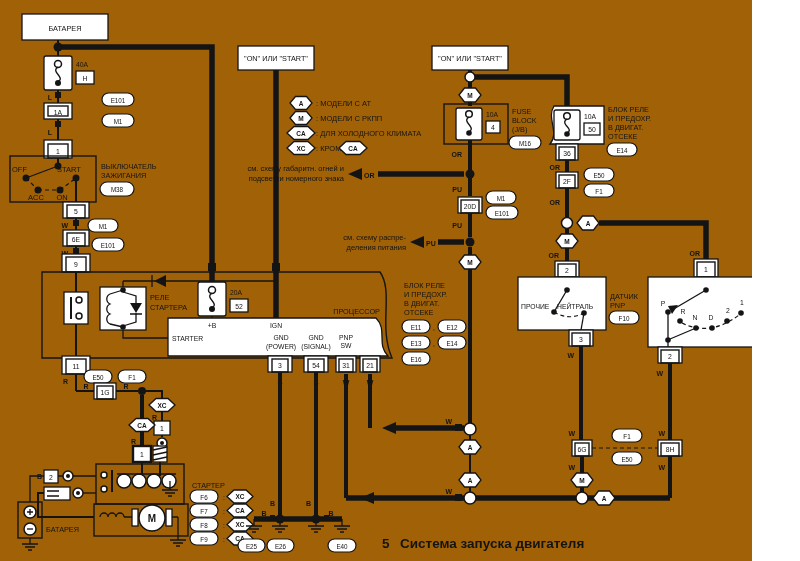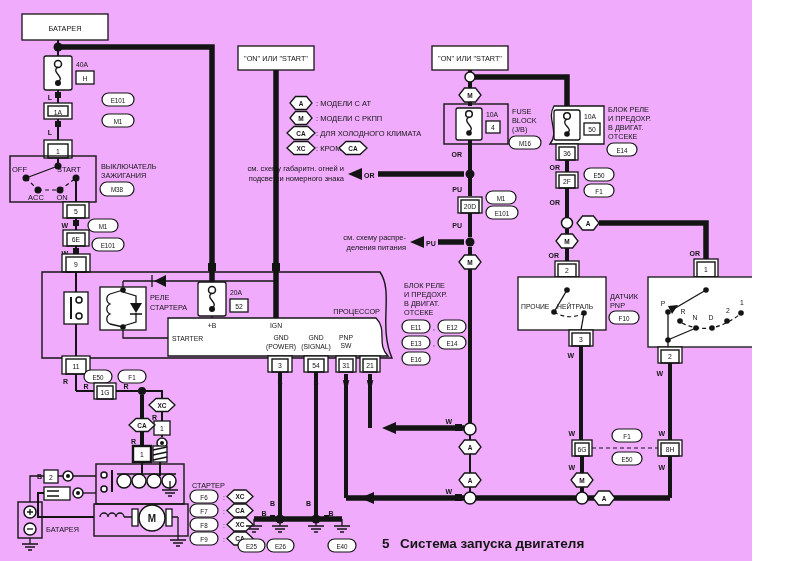--- a/index.html
+++ b/index.html
@@ -1,16 +1,16 @@
 <!DOCTYPE html>
 <html><head>
 <meta charset="utf-8">
 <style>
   html,body{margin:0;padding:0;background:#fff}
-  .stage{width:752px;height:561px;position:relative;background:#f0abfc;overflow:hidden}
+  .stage{width:752px;height:561px;position:relative;background:#a16207;overflow:hidden}
   svg{display:block}
   text{font-family:"Liberation Sans","DejaVu Sans",sans-serif;fill:#141414}
   .ln{stroke:#141414;stroke-width:1.3;fill:none}
   .ln2{stroke:#141414;stroke-width:2;fill:none}
   .w4{stroke:#141414;stroke-width:4;fill:none}
   .w5{stroke:#141414;stroke-width:5.5;fill:none}
   .dsh{stroke:#141414;stroke-width:1.2;fill:none;stroke-dasharray:4 3}
   .bx{fill:#fff;stroke:#141414;stroke-width:1.3}
   .bx2{fill:#fff;stroke:#141414;stroke-width:2.4}
   .nofill{fill:none;stroke:#141414;stroke-width:1.4}

